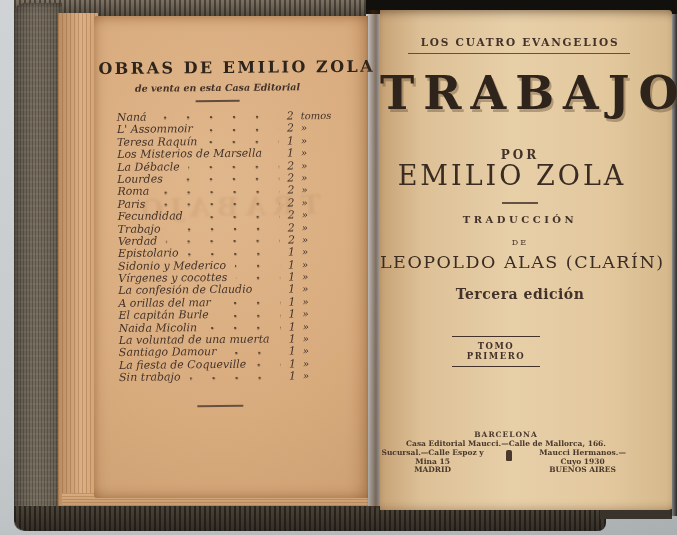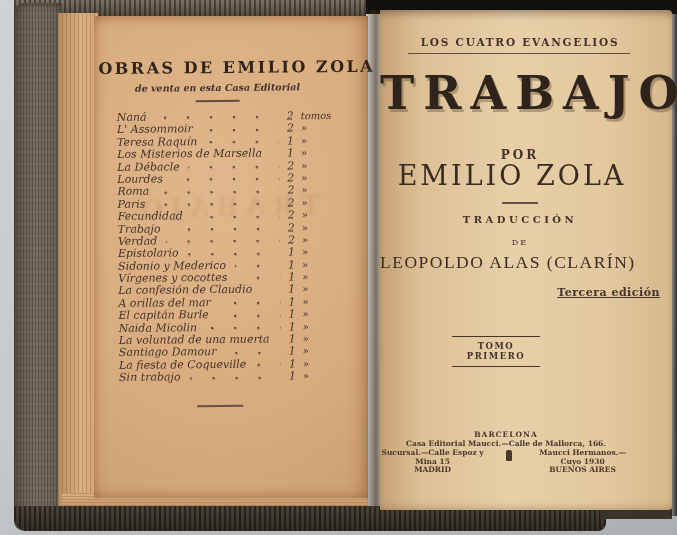--- a/index.html
+++ b/index.html
@@ -82,23 +82,23 @@
   .rp-por{position:absolute;top:138px;left:0;right:0;text-align:center;
     font-size:12px;font-weight:700;letter-spacing:3px;}
   .rp-author{position:absolute;top:150px;left:0;right:16px;text-align:center;
     font-size:27px;letter-spacing:3px;color:#3a2c22;white-space:nowrap;}
   .rp-rule{position:absolute;top:192px;left:50%;width:36px;height:2px;margin-left:-18px;background:var(--ink);opacity:.8;}
   .rp-trad{position:absolute;top:204px;left:0;right:0;text-align:center;
     font-size:10px;font-weight:700;letter-spacing:3.5px;}
   .rp-de{position:absolute;top:228px;left:0;right:0;text-align:center;
     font-size:8px;font-weight:400;letter-spacing:2px;}
   .rp-translator{position:absolute;top:242px;left:0;right:0;
-    font-size:17.5px;letter-spacing:1.5px;color:#3a2c22;white-space:nowrap;font-family:Liberation Serif, serif;}
-  .rp-edition{position:absolute;top:276px;left:0;right:0;text-align:right;
-    font-size:11px;font-weight:700;letter-spacing:.5px;text-decoration:underline;}
+    font-size:17.5px;letter-spacing:1.5px;color:#3a2c22;white-space:nowrap;}
+  .rp-edition{position:absolute;top:276px;left:0;right:0;text-align:center;
+    font-size:14px;font-weight:700;letter-spacing:.5px;}
   .rp-tomo{position:absolute;top:326px;left:calc(50% - 68px);width:88px;
     border-top:1.5px solid var(--ink);border-bottom:1.5px solid var(--ink);
     padding:4px 0 5px;text-align:center;font-size:8.5px;font-weight:700;letter-spacing:1.5px;}
   .rp-publisher{position:absolute;top:393px;left:0;width:252px;text-align:center;
     font-size:7.5px;font-weight:700;color:#4a382c;line-height:8.5px;margin-top:28px;}
   .pub-row{display:flex;justify-content:center;align-items:flex-start;gap:21px;margin-top:1px;}
   .pub-col{text-align:center;}
   .pub-city{letter-spacing:1px;}
   .pub-mark{width:6px;height:11px;margin-top:1px;background:#4a382c;border-radius:2px 2px 1px 1px;flex:0 0 auto;}
 </style>

